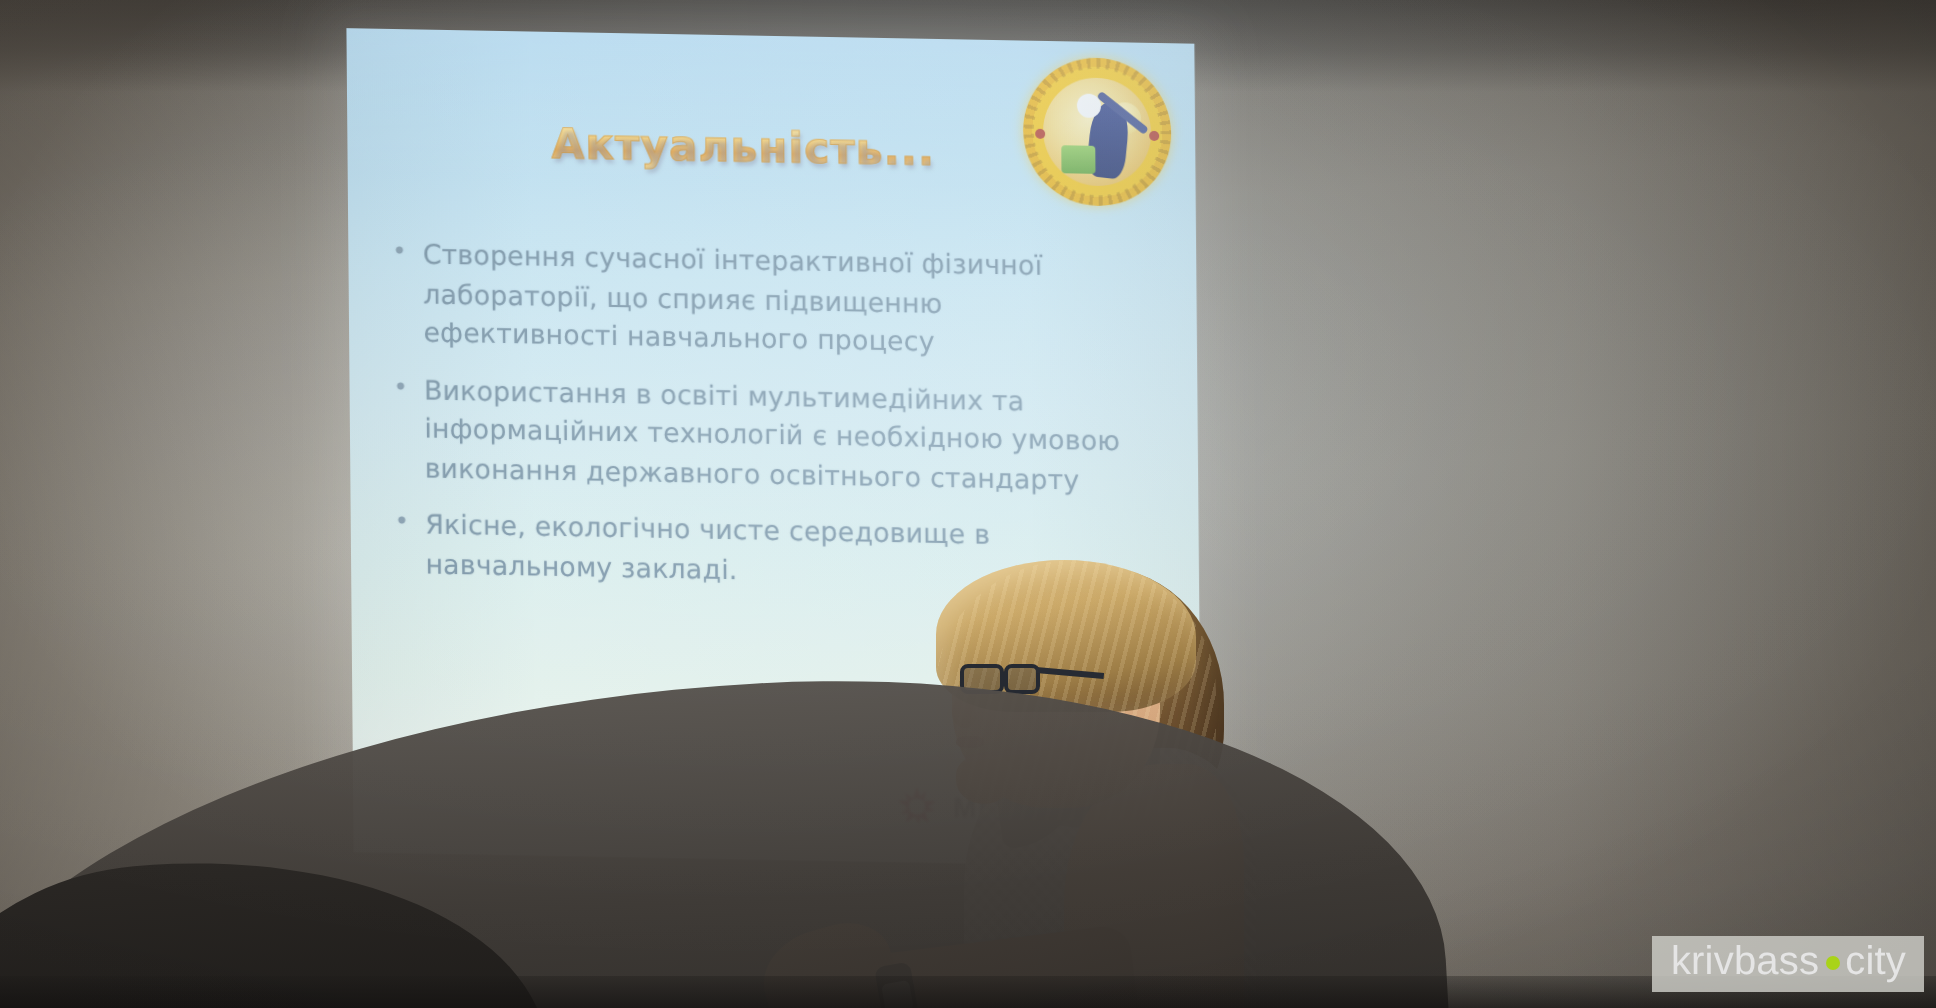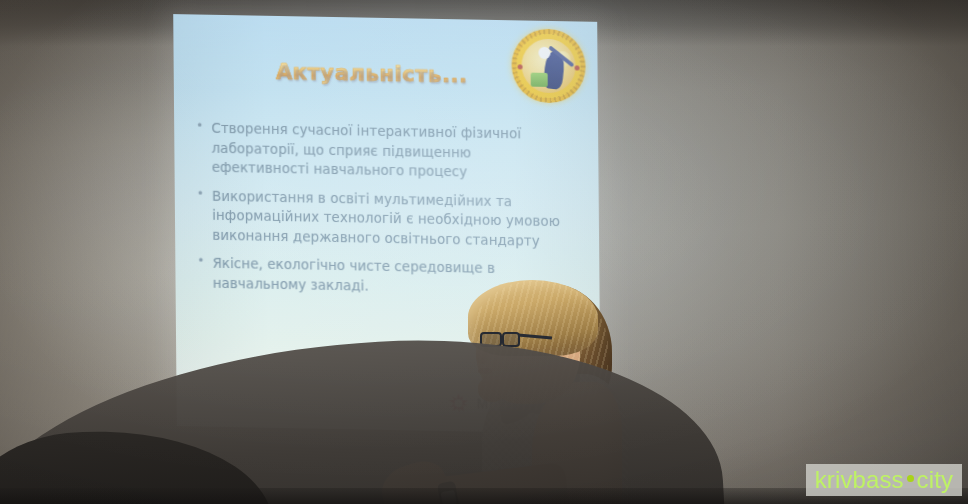--- a/index.html
+++ b/index.html
@@ -327,21 +327,21 @@
     border-radius:3px;
   }
 
   
   .watermark{
     position:absolute;right:6px;bottom:8px;
     background:rgba(206,206,200,.82);
     padding:3px 9px 4px;
     display:flex;align-items:flex-end;gap:1px;
     font-family:"Liberation Sans", sans-serif;
-    font-size:24px;font-weight:400;color:#bef264;
+    font-size:20px;font-weight:400;color:#e5e5e5;
     letter-spacing:.1px;
     line-height:1.05;
   }
   .wm-dot{
     width:7px;height:7px;border-radius:50%;
     background:#a9d318;
     display:inline-block;margin:0 2px 1px 2px;
     align-self:center;
   }
 

